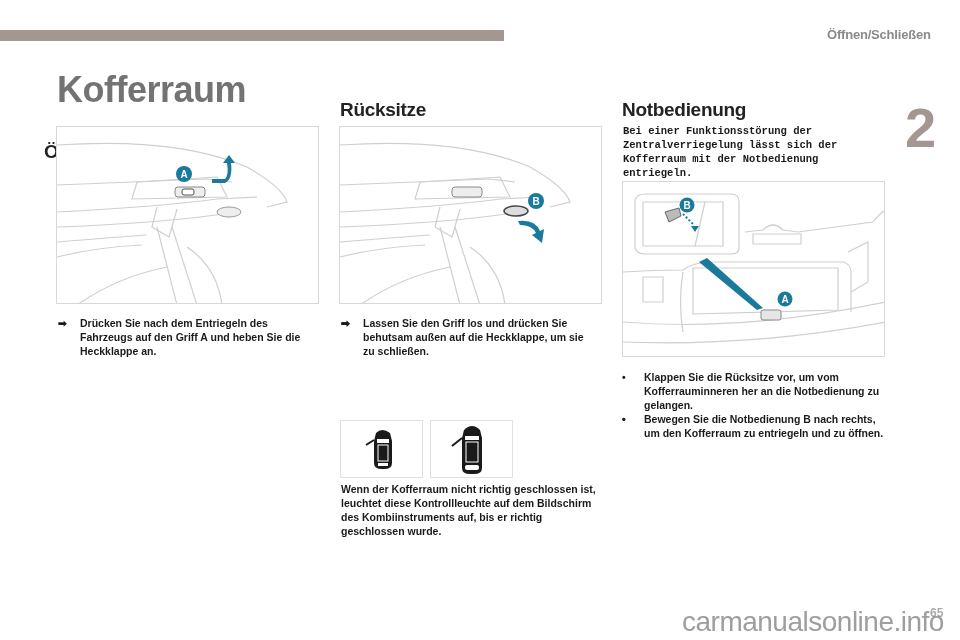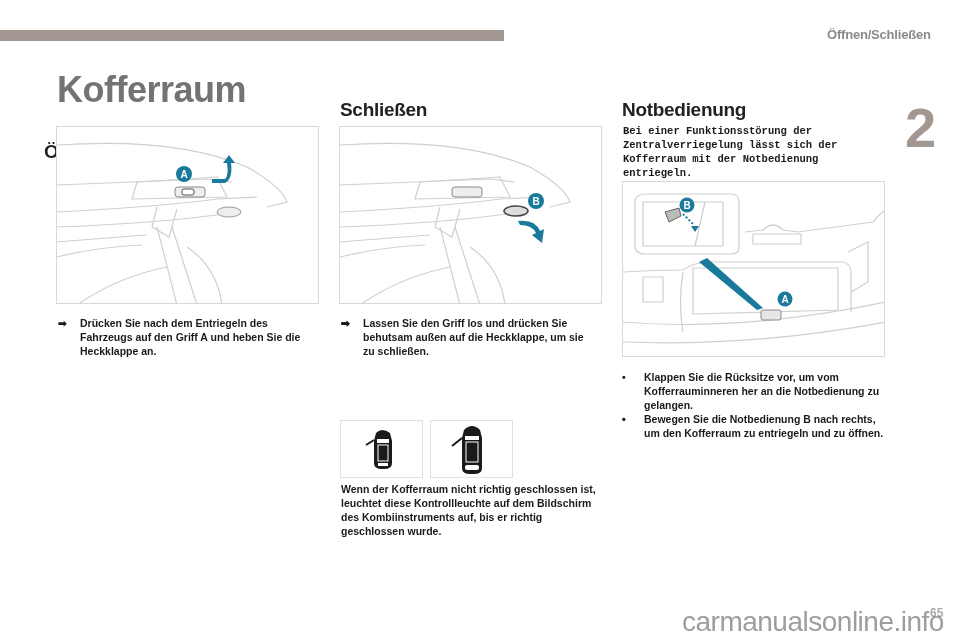--- a/index.html
+++ b/index.html
@@ -53,21 +53,21 @@
     <text x="127" y="51" font-size="10" font-weight="bold" fill="#fff" text-anchor="middle" font-family="Liberation Sans, sans-serif">A</text>
     <path d="M155 52 L168 52 Q172 48 170 36 L166 36 L172 28 L178 36 L174 36 Q176 52 168 56 L155 56 Z" fill="#1a7a9c"></path>
   </svg>
 </div>
 <div class="body-text" style="left:58px; top:316px; width:250px;">
   <ul class="bullet-list">
     <li><span class="marker">➡</span><span>Drücken Sie nach dem Entriegeln des Fahrzeugs auf den Griff A und heben Sie die Heckklappe an.</span></li>
   </ul>
 </div>
 
-<h2 class="section-title" style="left:340px; top:100px;">Schließen</h2>
+<h2 class="section-title" style="left:340px; top:100px;">Rücksitze</h2>
 <div class="figure" style="left:339px; top:126px; width:263px; height:178px;">
   <svg width="263" height="178" viewBox="0 0 263 178">
     <g fill="none" stroke="#cfcfcf" stroke-width="1.2">
       <path d="M0 18 Q120 10 190 40 Q225 60 230 75 L210 80"></path>
       <path d="M0 58 Q80 55 150 52 L175 55"></path>
       <path d="M0 85 Q100 80 160 72 L200 70"></path>
       <path d="M0 100 Q110 96 180 85"></path>
       <path d="M75 72 L80 55 L160 50 L170 70 Z"></path>
       <path d="M100 80 L95 100 L112 110 L120 82"></path>
       <path d="M100 100 L120 178"></path>

